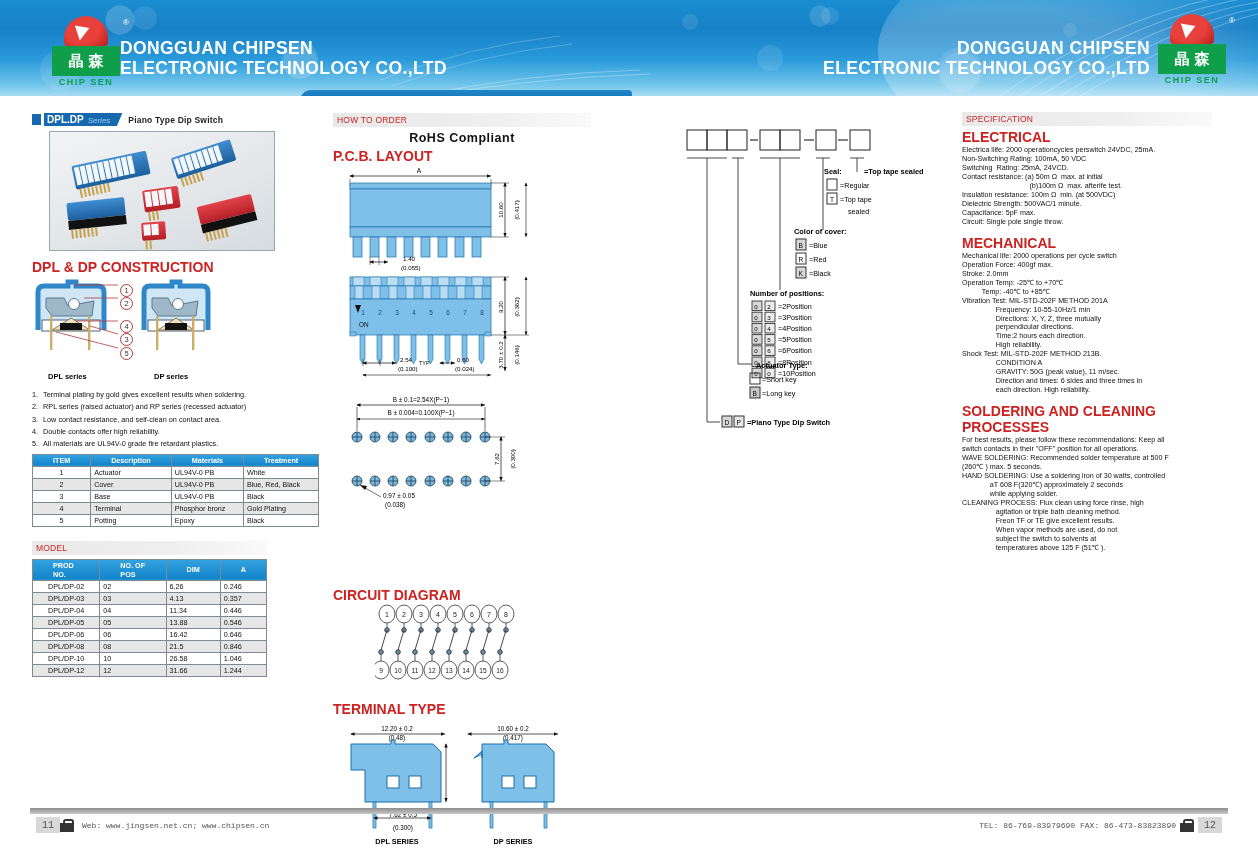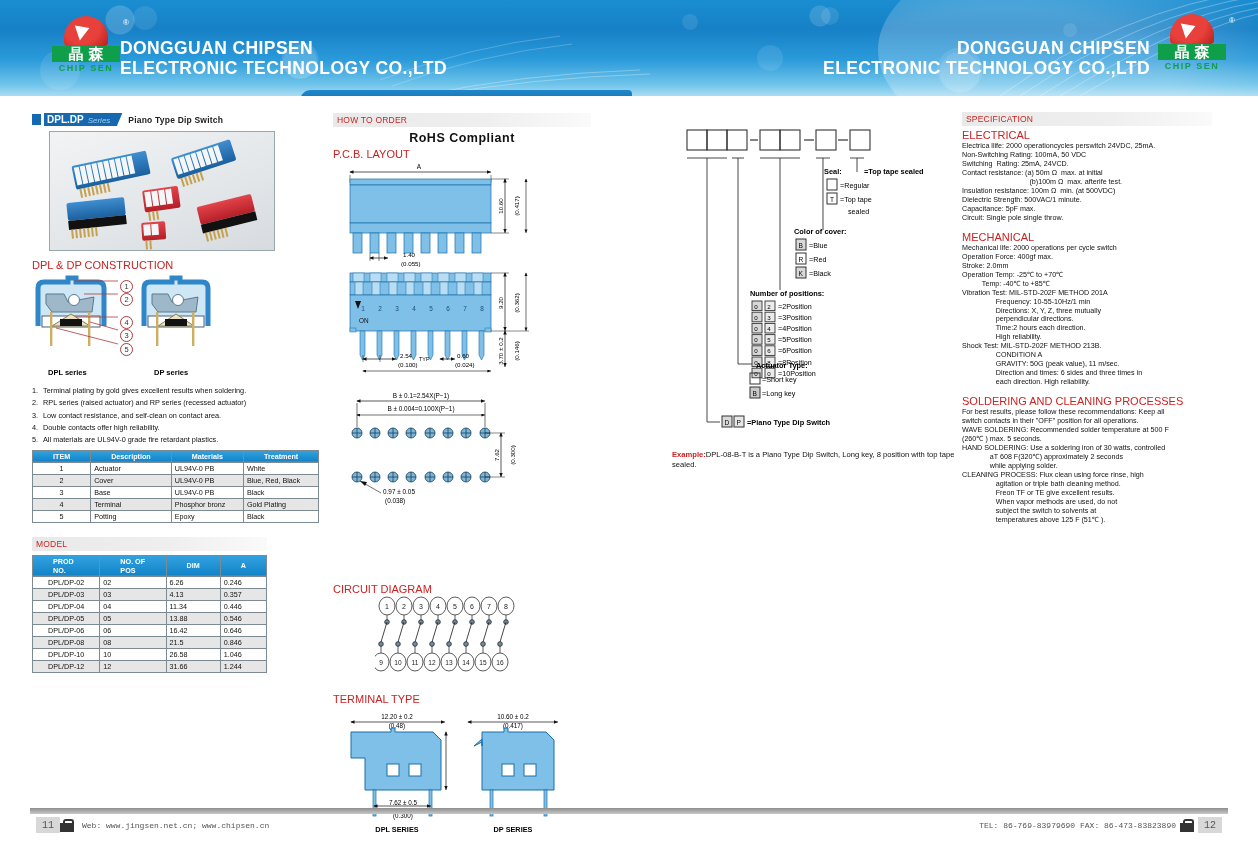--- a/index.html
+++ b/index.html
@@ -39,21 +39,21 @@
     background:radial-gradient(circle at 40% 30%, #e8403a 0 55%, #b8201c 100%);
     border-radius:22px 22px 4px 4px;
     position:relative;
   }
   .logo-dome::after{
     content:""; position:absolute; left:13px; top:7px;
     width:0;height:0;border-left:13px solid #fff;border-top:7px solid transparent;border-bottom:9px solid transparent;
     transform:rotate(-18deg);
   }
   .logo-green {
-    width:68px;height:16px;background:#0f9e4a;
+    width:68px;height:30px;background:#0f9e4a;
     display:flex;align-items:center;justify-content:center;gap:4px;
     font-size:15px;color:#fff;font-weight:bold;line-height:1;
     font-family:"DejaVu Sans", sans-serif;
   }
   .logo-chipsen {
     width:68px;text-align:center;color:#0f9e4a;font-size:9px;
     font-weight:bold;letter-spacing:1.5px;margin-top:1px;
   }
   .logo-reg { position:absolute; right:-9px; top:2px; color:#fff; font-size:8px; }
   .co-name {
@@ -73,21 +73,21 @@
   .series-tab .t1 { font-size:13.5px; font-style:italic; font-weight:bold; }
   .series-tab .t2 { font-size:12px; font-weight:bold; margin-left:5px; }
   .series-tab .t3 { font-size:12px; font-style:italic; font-weight:bold; margin-left:8px; }
 
   
   .sec-title-bar {
     background:linear-gradient(90deg,#e9e9e9 0%, #efefef 60%, #fafafa 100%);
     font-size:8.5px; font-weight:normal; color:#cc2222;
     padding:2px 4px; letter-spacing:.2px;
   }
-  .red-head { color:#cc2222; font-weight:normal; font-size:11px; margin:3px 0 1px; }
+  .red-head { color:#cc2222; font-weight:bold; font-size:14px; margin:3px 0 1px; }
 
   
   .col-left { position:absolute; left:32px; top:113px; width:250px; }
   .dpl-tag { display:flex; align-items:center; height:13px; }
   .dpl-tag .sq { width:9px;height:11px;background:#1669b0; margin-right:3px; }
   .dpl-tag .plate {
     background:#1669b0; color:#fff; font-size:10px; font-weight:bold;
     padding:1px 4px 1px 3px; display:flex; align-items:baseline; gap:4px;
     clip-path: polygon(0 0, 100% 0, 93% 100%, 0% 100%);
     padding-right:12px;
@@ -959,23 +959,20 @@
 
       <g>
         <rect x="50" y="292" width="10" height="11" fill="#d9d9d9" stroke="#333" stroke-width="1"></rect>
         <text x="52.5" y="301" font-size="6.6">D</text>
         <rect x="62" y="292" width="10" height="11" fill="#e7e7e7" stroke="#333" stroke-width="1"></rect>
         <text x="64.5" y="301" font-size="6.6">P</text>
         <text x="75" y="301" font-size="7.4" font-weight="bold">=Piano Type Dip Switch</text>
       </g>
     </svg>
 
-    <div class="ord-note" style="margin-top:2px;">
-      <span class="kw">Example:</span><span>DPL-08-B-T is a Piano Type Dip Switch, Long key, 8 position with top tape sealed.</span>
-    </div>
   </div>
 
   <div class="col-spec">
     <div class="sec-title-bar">SPECIFICATION</div>
     <div class="red-head">ELECTRICAL</div>
     <div class="spec-body">Electrica llife: 2000 operationcycles perswitch 24VDC, 25mA.
 Non-Switching Rating: 100mA, 50 VDC
 Switching  Rating: 25mA, 24VCD.
 Contact resistance: (a) 50m Ω  max. at initial
                                   (b)100m Ω  max. afterife test.

